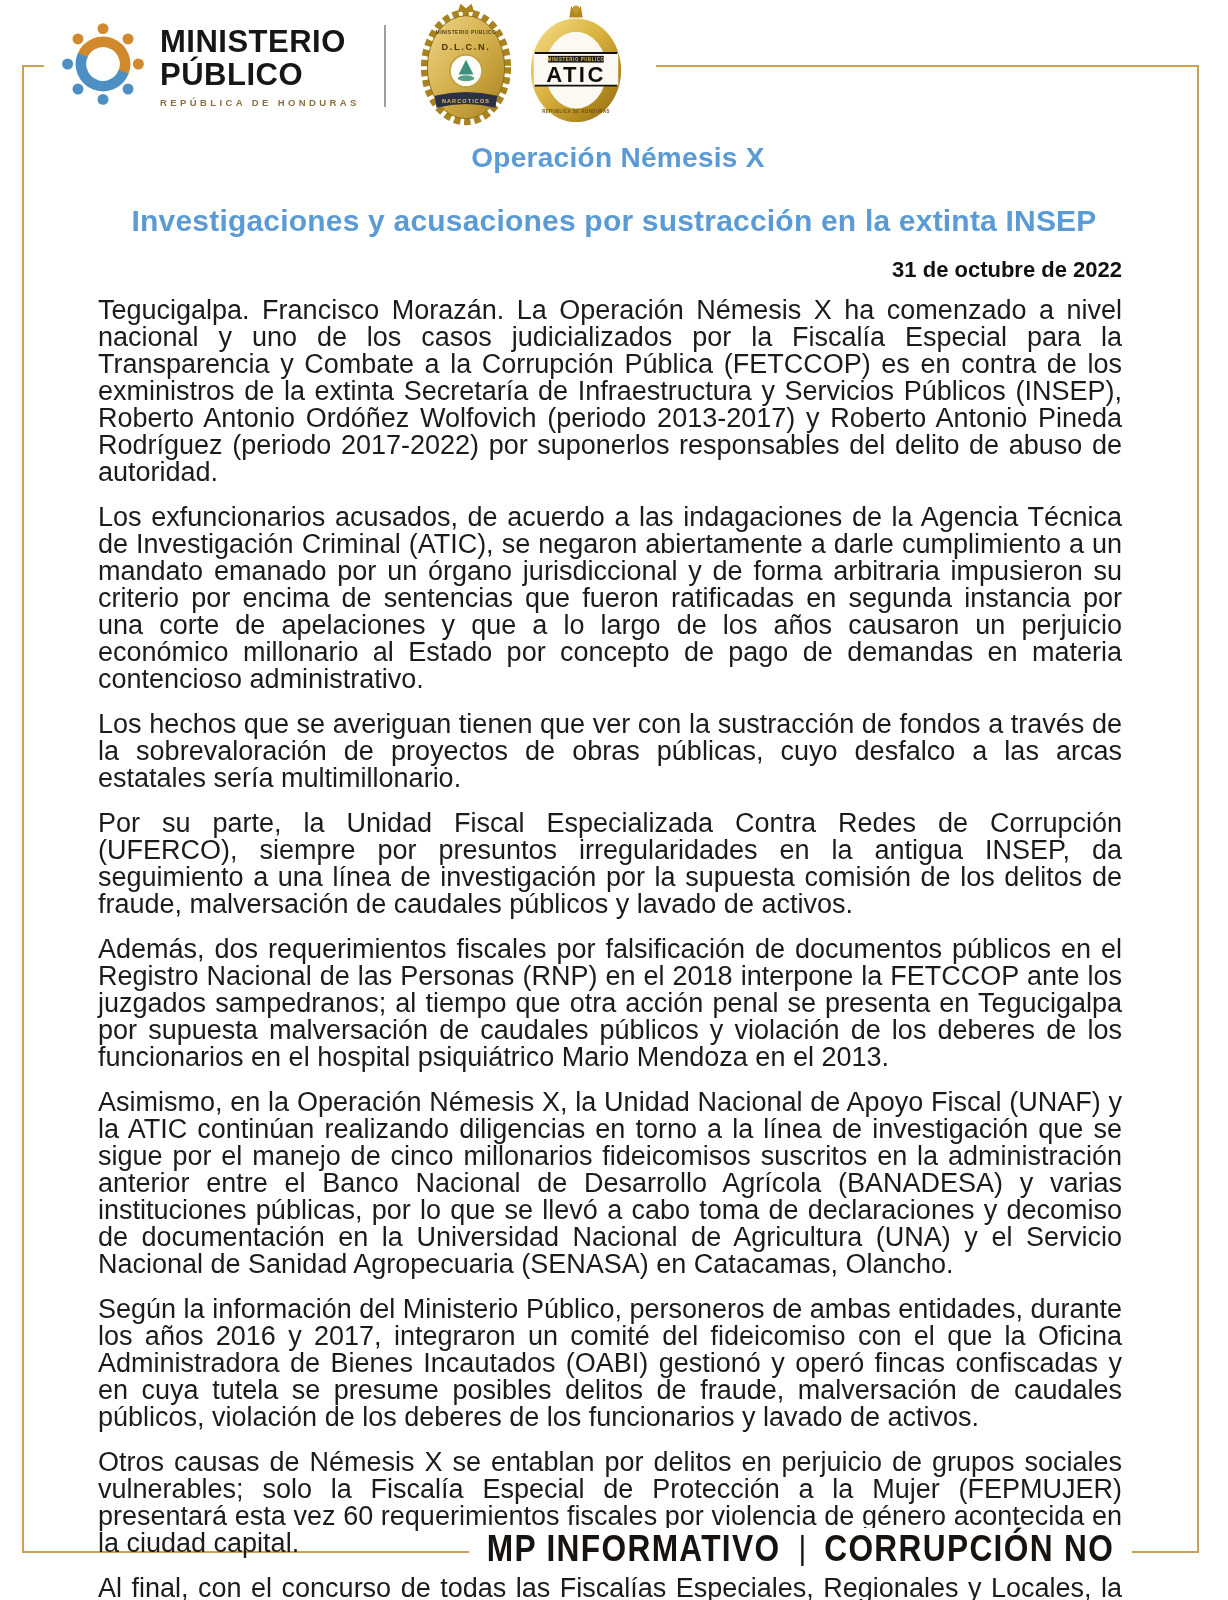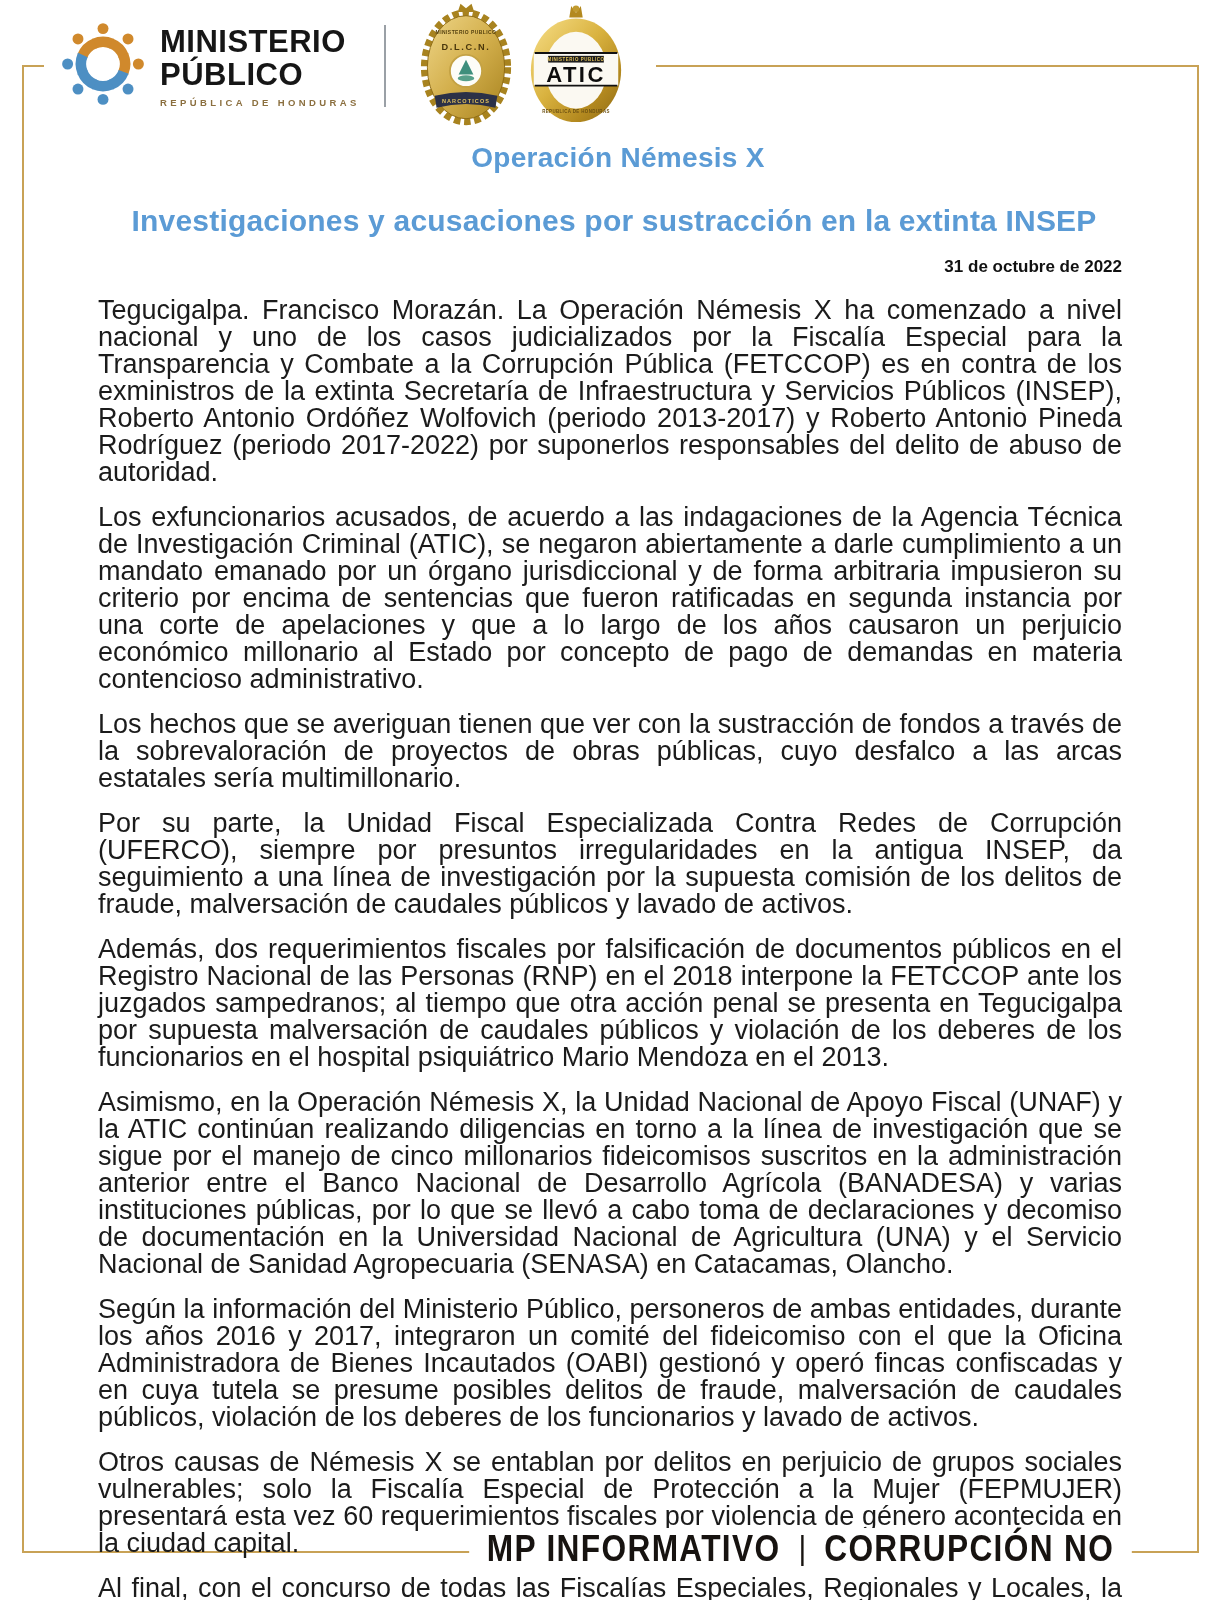--- a/index.html
+++ b/index.html
@@ -38,21 +38,21 @@
   .title1{
     position:absolute;top:142px;left:0;width:100%;text-align:center;z-index:2;
     color:var(--title-blue);font-size:28px;font-weight:700;letter-spacing:0.3px;padding-left:8px;
   }
   .title2{
     position:absolute;top:204px;left:0;width:100%;text-align:center;z-index:2;
     color:var(--title-blue);font-size:30px;font-weight:700;letter-spacing:0.2px;
   }
   .date{
     position:absolute;top:257px;right:106px;z-index:2;
-    font-size:17px;font-weight:700;color:#111;
+    font-size:22px;font-weight:700;color:#111;
   }
   
   .content{
     position:absolute;left:98px;top:297px;width:1024px;z-index:2;
     font-size:27px;line-height:27px;text-align:justify;color:#1b1b1b;
   }
   .content p{margin:0 0 18px 0;}
   
   .footer{
     position:absolute;left:424px;top:1528px;z-index:2;background:#fff;

